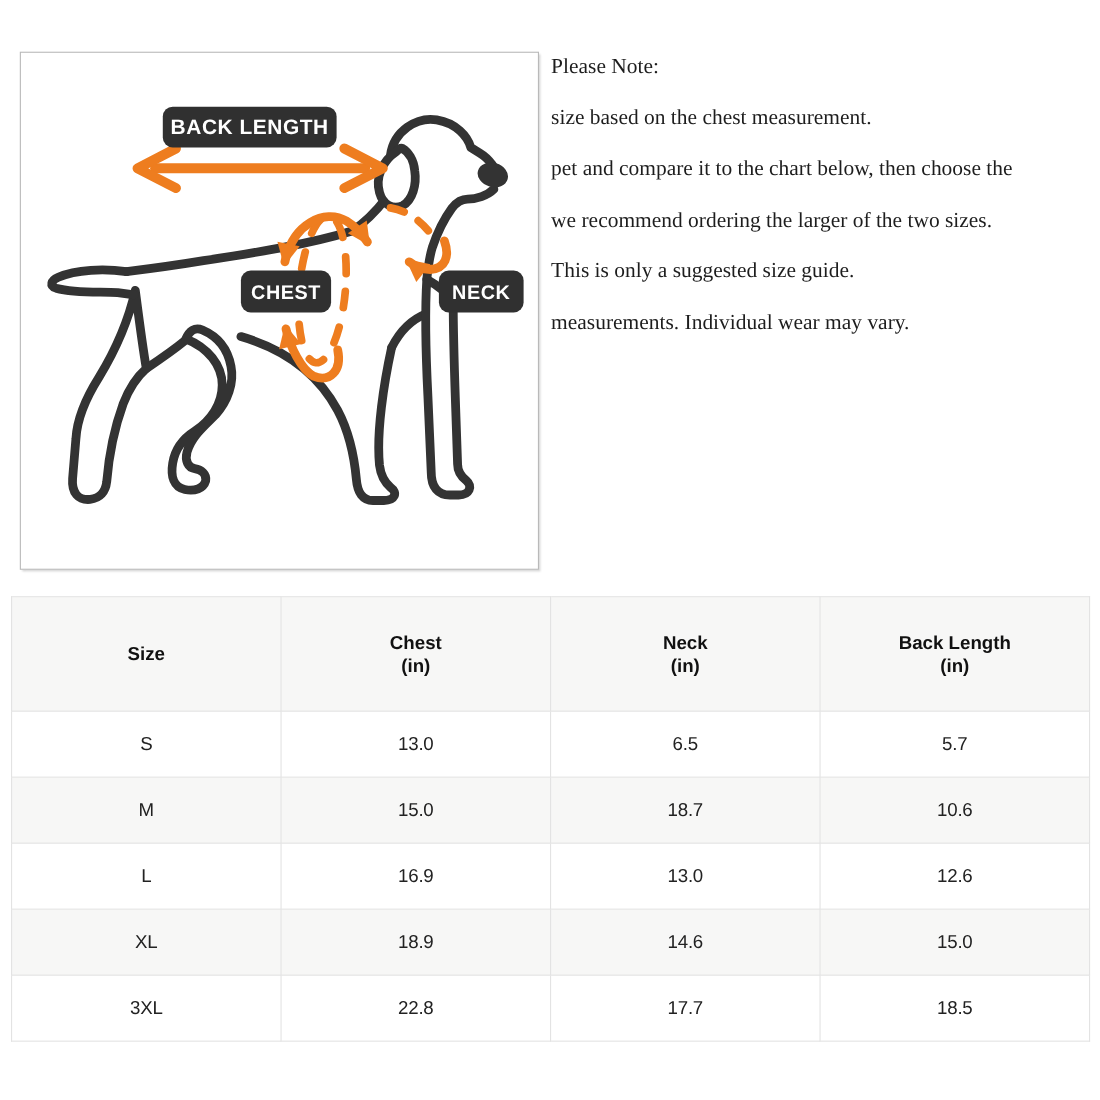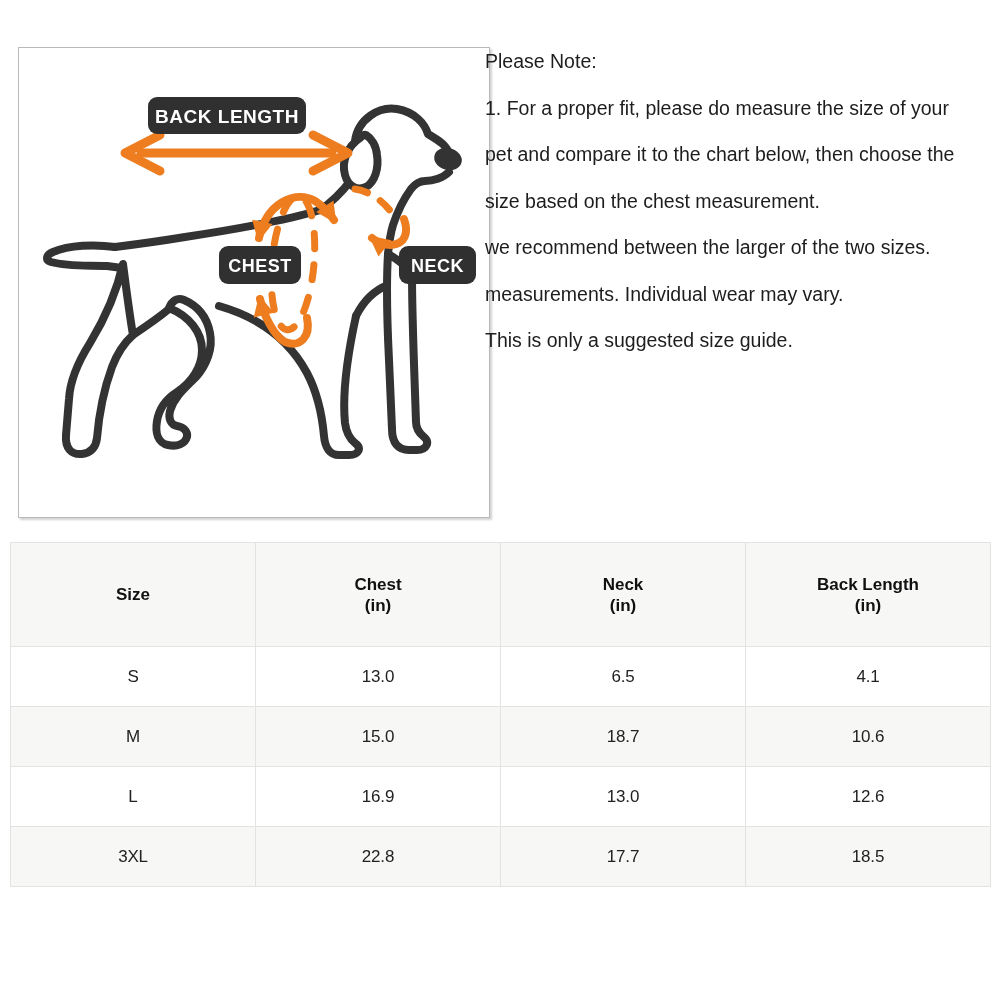--- a/index.html
+++ b/index.html
@@ -13,21 +13,21 @@
     box-shadow:2px 2px 2px rgba(0,0,0,0.18);
   }
   .diagram-box svg{display:block;width:100%;height:100%;}
   .diag-label-text{
     font-family:"Liberation Sans",sans-serif;font-weight:bold;fill:#ffffff;
     letter-spacing:.5px;
   }
 
   
   .note-panel{
-    position:absolute;left:485px;top:38px;width:498px;
+    position:absolute;left:501px;top:38px;width:498px;font-family:Liberation Serif, serif;
   }
   .note-line{
     white-space:nowrap;line-height:46.5px;height:46.5px;
     font-size:19.5px;color:#1d1d1d;
   }
 
   
   .size-table{
     position:absolute;left:10px;top:542px;width:981px;
     border-collapse:collapse;table-layout:fixed;
@@ -106,26 +106,25 @@
       <rect x="200" y="198" width="82" height="38" rx="9" fill="#303030"></rect>
       <text class="diag-label-text" x="241" y="217.5" font-size="18" text-anchor="middle" dominant-baseline="central">CHEST</text>
       <rect x="380" y="198" width="77" height="38" rx="9" fill="#303030"></rect>
       <text class="diag-label-text" x="418.5" y="217.5" font-size="18" text-anchor="middle" dominant-baseline="central">NECK</text>
     </g>
   </svg>
 </div>
 
 <div class="note-panel">
   <div class="note-line">Please Note:</div>
-  <div class="note-line">1. For a proper fit, please do measure the size of your</div>
+  <div class="note-line">size based on the chest measurement.</div>
   <div class="note-line">pet and compare it to the chart below, then choose the</div>
-  <div class="note-line">size based on the chest measurement.</div>
-  <div class="note-line">we recommend between the larger of the two sizes.</div>
+  <div class="note-line">we recommend ordering the larger of the two sizes.</div>
+  <div class="note-line">This is only a suggested size guide.</div>
   <div class="note-line">measurements. Individual wear may vary.</div>
-  <div class="note-line">This is only a suggested size guide.</div>
 </div>
 
 <table class="size-table">
   <thead>
     <tr>
       <th>
         <div class="col-head">Size</div>
       </th>
       <th>
         <div class="col-head">Chest</div>
@@ -139,34 +138,40 @@
         <div class="col-head">Back Length</div>
         <div class="col-head">(in)</div>
       </th>
     </tr>
   </thead>
   <tbody>
     <tr>
       <td class="cell-val">S</td>
       <td class="cell-val">13.0</td>
       <td class="cell-val">6.5</td>
-      <td class="cell-val">4.1</td>
+      <td class="cell-val">5.7</td>
     </tr>
     <tr>
       <td class="cell-val">M</td>
       <td class="cell-val">15.0</td>
       <td class="cell-val">18.7</td>
       <td class="cell-val">10.6</td>
     </tr>
     <tr>
       <td class="cell-val">L</td>
       <td class="cell-val">16.9</td>
       <td class="cell-val">13.0</td>
       <td class="cell-val">12.6</td>
     </tr>
     <tr>
+      <td class="cell-val">XL</td>
+      <td class="cell-val">18.9</td>
+      <td class="cell-val">14.6</td>
+      <td class="cell-val">15.0</td>
+    </tr>
+    <tr>
       <td class="cell-val">3XL</td>
       <td class="cell-val">22.8</td>
       <td class="cell-val">17.7</td>
       <td class="cell-val">18.5</td>
     </tr>
   </tbody>
 </table>
 
 </body></html>

